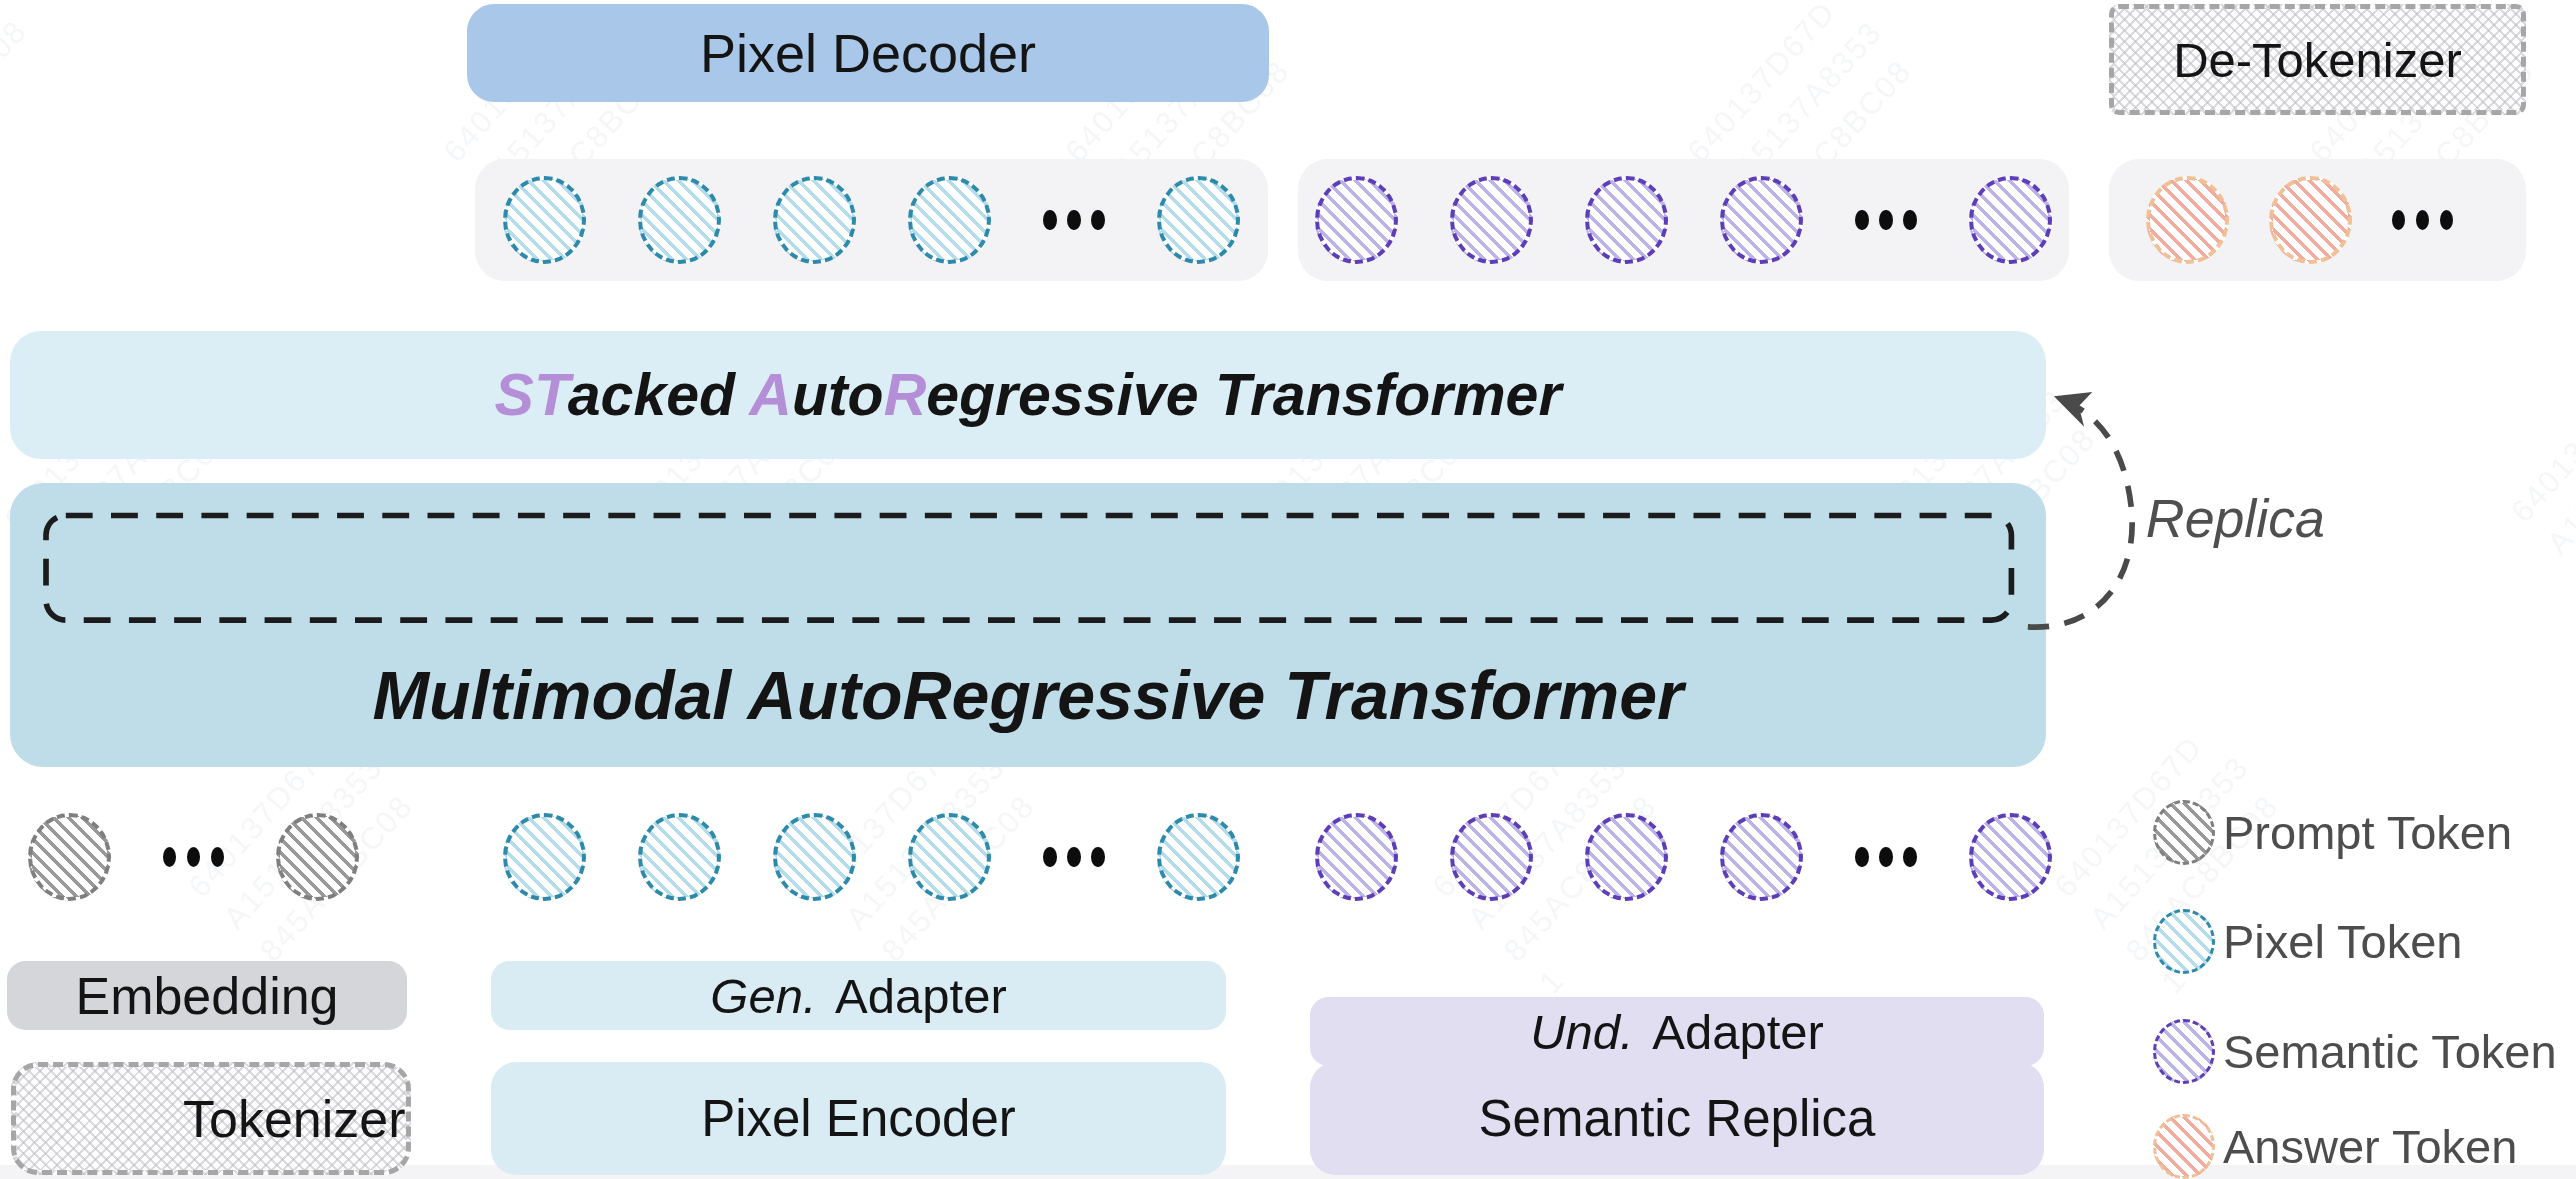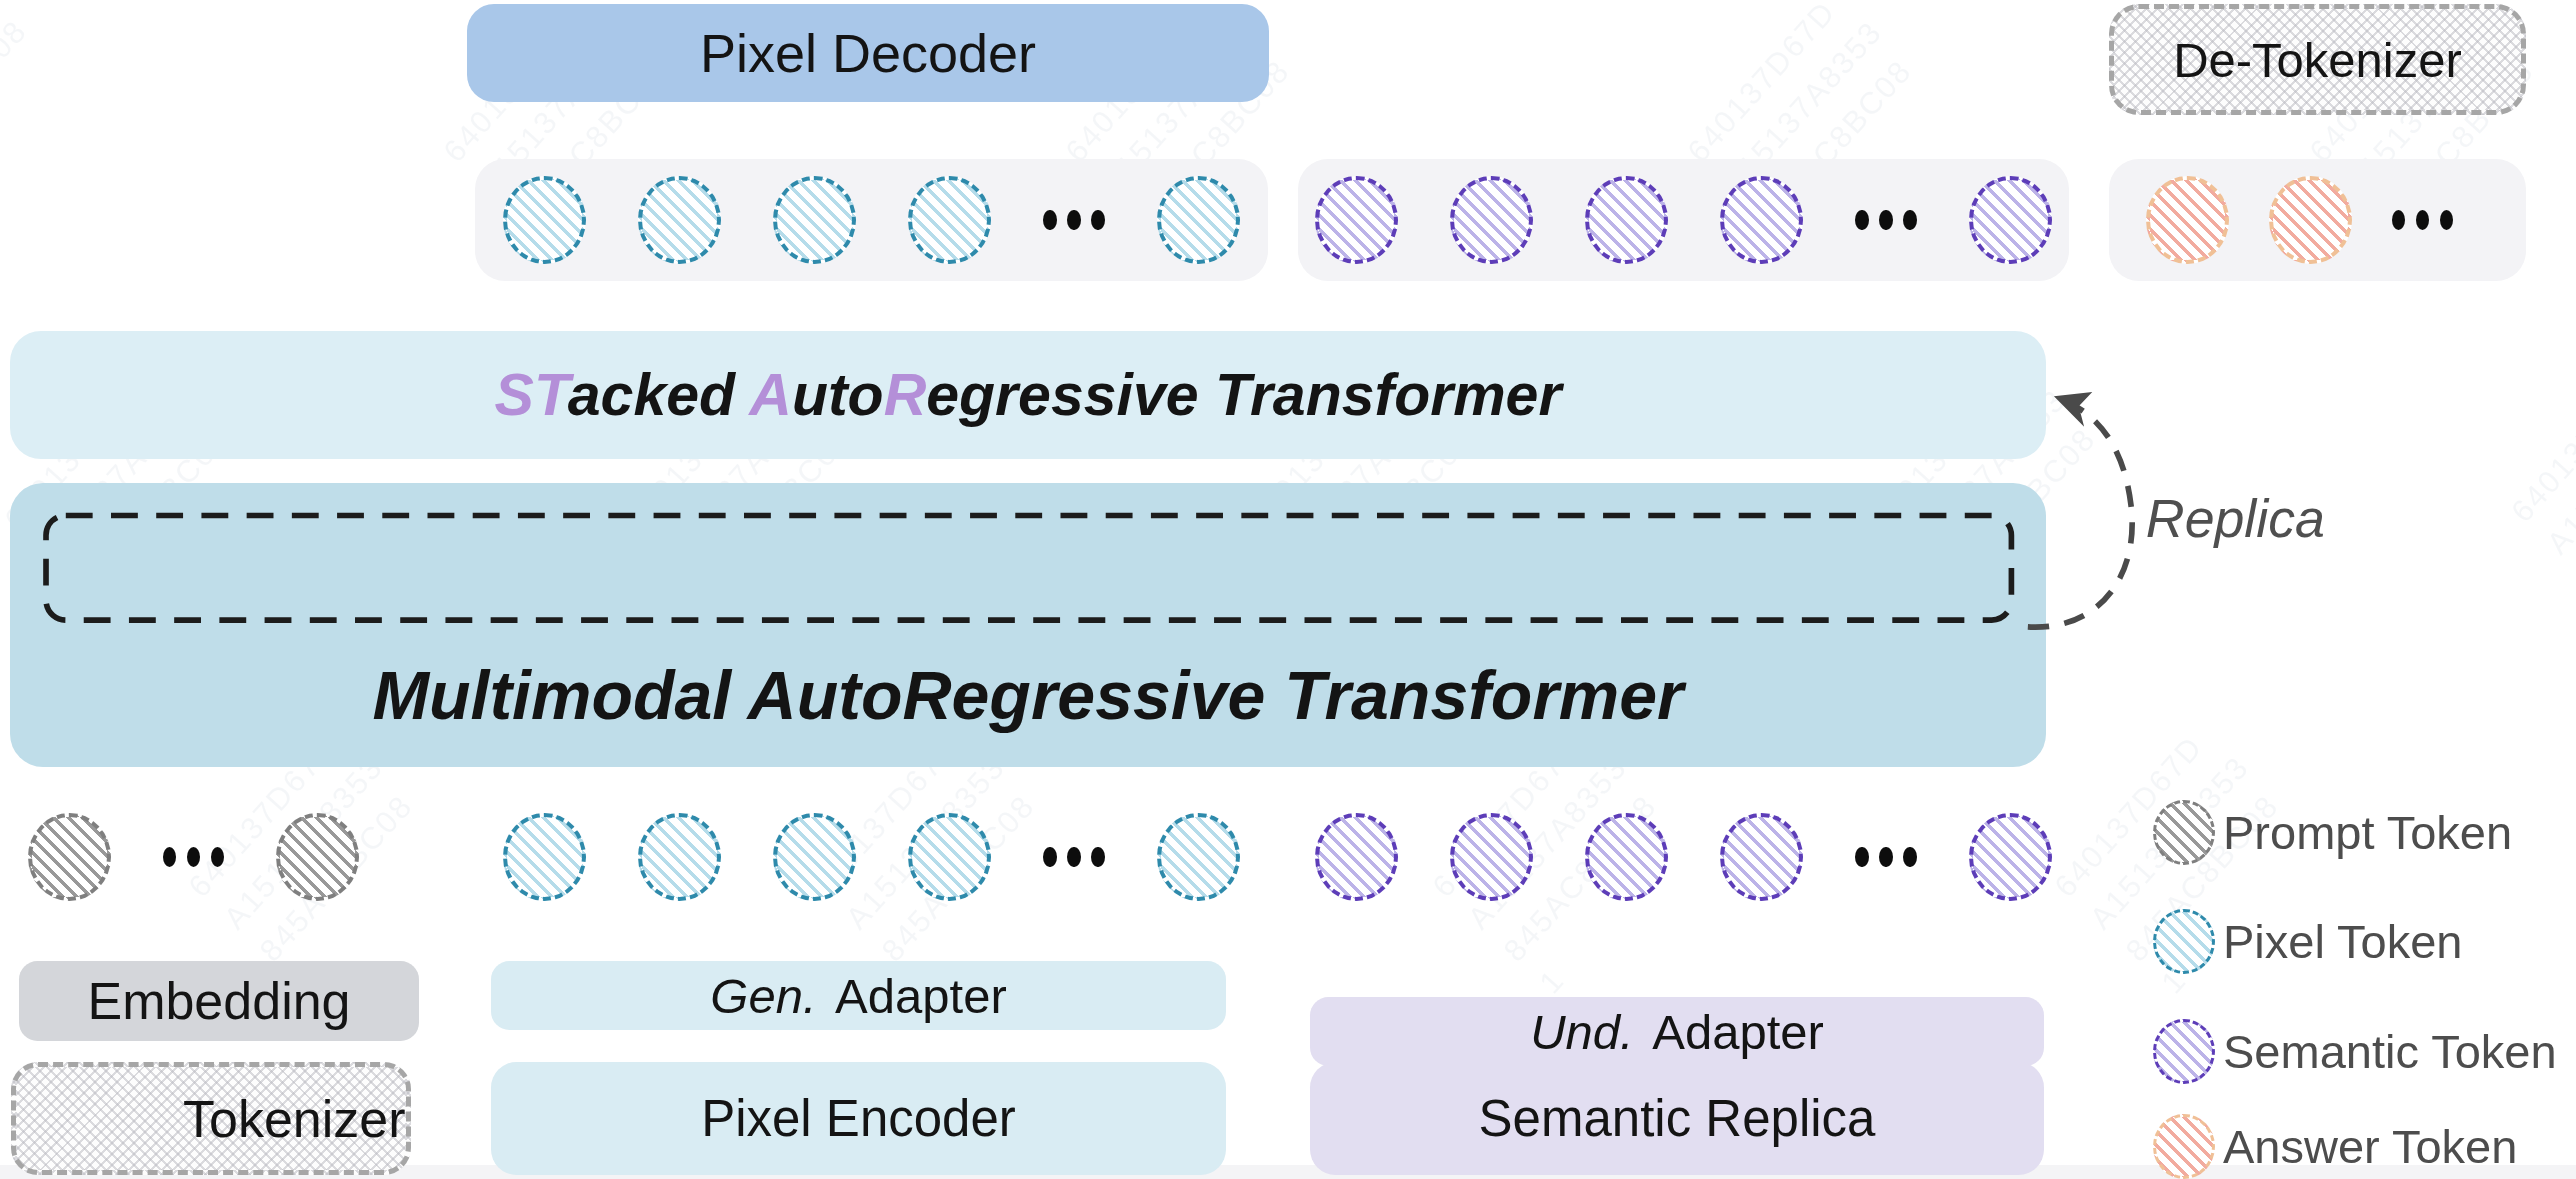--- a/index.html
+++ b/index.html
@@ -10,28 +10,28 @@
   .wm{position:absolute;transform:rotate(-48deg);color:#8fa2b8;opacity:.09;font-size:31px;
       line-height:1.55;letter-spacing:2.1px;white-space:nowrap;pointer-events:none;z-index:0;}
 
   
   .abs{position:absolute;box-sizing:border-box;}
   .cbox{display:flex;align-items:center;justify-content:center;color:#141414;}
   .label{font-weight:500;}
 
   #pixel-decoder{left:467px;top:4.2px;width:802px;height:98px;background:var(--pixel-decoder-fill);
       border-radius:27px;font-size:54px;z-index:2;}
-  #de-tokenizer{left:2109px;top:4.2px;width:417px;height:111px;border-radius:30px;font-size:49px;z-index:2;}
+  #de-tokenizer{left:2109px;top:4.2px;width:417px;height:111px;border-radius:10px;font-size:49px;z-index:2;}
   #tokenizer{left:10.6px;top:1062px;width:400px;height:113px;border-radius:27px;font-size:52px;z-index:2;justify-content:flex-end;}
   .wavy{border:5.7px dashed #a6a6a6;background-color:#fdfdfd;
       background-image:
         repeating-linear-gradient(45deg, rgba(185,185,192,.5) 0 2.1px, transparent 2.1px 7.8px),
         repeating-linear-gradient(-45deg, rgba(185,185,192,.5) 0 2.1px, transparent 2.1px 7.8px);}
 
-  #embedding{left:19px;top:961px;width:400px;height:80px;background:var(--embedding-fill);
+  #embedding{left:7px;top:961px;width:400px;height:69px;background:var(--embedding-fill);
       border-radius:18.4px;font-size:52px;z-index:2;}
   #gen-adapter{left:491px;top:961px;width:735px;height:69px;background:var(--blue-box-fill);
       border-radius:18.4px;font-size:49px;z-index:2;}
   #und-adapter{left:1310px;top:961px;width:734px;height:69px;background:var(--purple-box-fill);
       border-radius:18.4px;font-size:49px;z-index:2;margin-top:36px;}
   #pixel-encoder{left:491px;top:1062px;width:735px;height:113px;background:var(--blue-box-fill);
       border-radius:25.4px;font-size:51px;z-index:2;}
   #semantic-encoder{left:1310px;top:1062px;width:734px;height:113px;background:var(--purple-box-fill);
       border-radius:25.4px;font-size:51px;z-index:2;}
   .it{font-style:italic;margin-right:.38em;}

